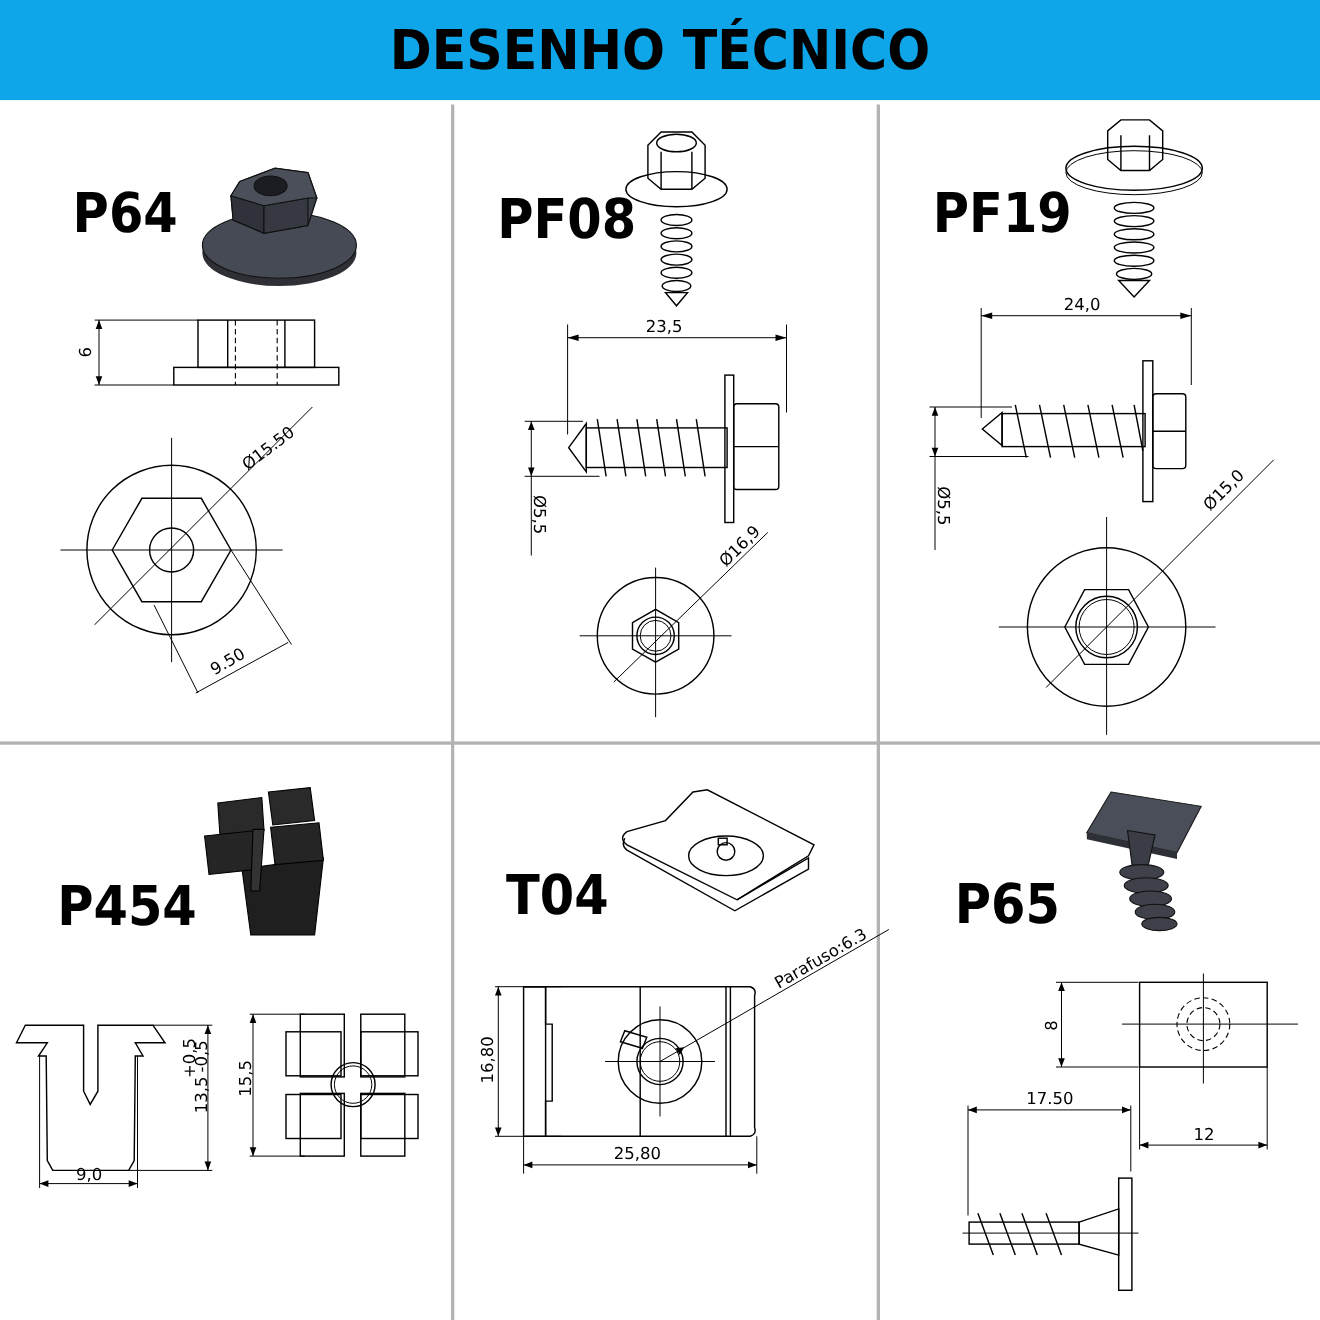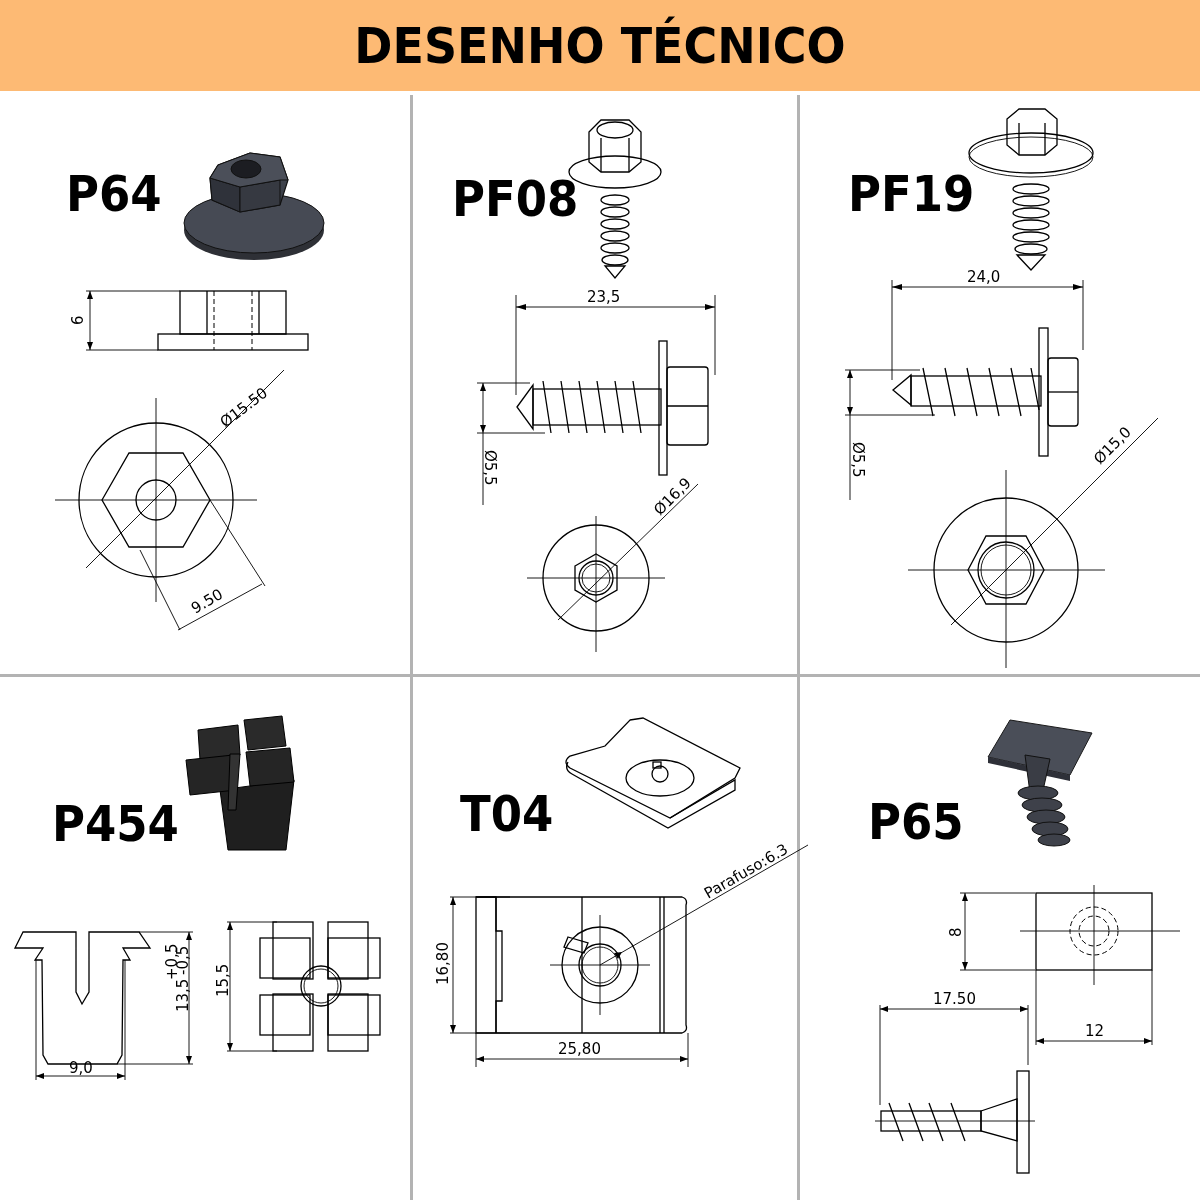--- a/index.html
+++ b/index.html
@@ -1,17 +1,17 @@
 <!DOCTYPE html>
 <html><head>
 <meta charset="utf-8">
 <style>
   html, body { margin:0; padding:0; background:#ffffff; }
   body { width:1200px; height:1200px; position:relative; overflow:hidden; font-family:"DejaVu Sans", sans-serif; }
-  .banner { position:absolute; left:0; top:0; width:1200px; height:91px; background:#fdba74; display:flex; align-items:center; justify-content:center; }
+  .banner { position:absolute; left:0; top:0; width:1200px; height:91px; background:#0ea5e9; display:flex; align-items:center; justify-content:center; }
   .banner h1 { margin:0; font-family:"DejaVu Sans", sans-serif; font-weight:bold; font-size:50px; letter-spacing:0px; color:#000; transform:scaleX(0.92); }
   .vline { position:absolute; width:3px; background:#b3b3b3; }
   .hline { position:absolute; height:3px; background:#b3b3b3; }
   .cell { position:absolute; }
   .code { position:absolute; font-family:"DejaVu Sans", sans-serif; font-weight:bold; font-size:50px; color:#000; transform:scaleX(0.9); transform-origin:left center; }
   svg { position:absolute; overflow:visible; }
   .dim { font-family:"DejaVu Sans", sans-serif; font-size:15px; fill:#000; }
   .ln { stroke:#000; stroke-width:1.3; fill:none; }
   .thin { stroke:#000; stroke-width:0.9; fill:none; }
   .dash { stroke:#000; stroke-width:1; fill:none; stroke-dasharray:5 3; }

